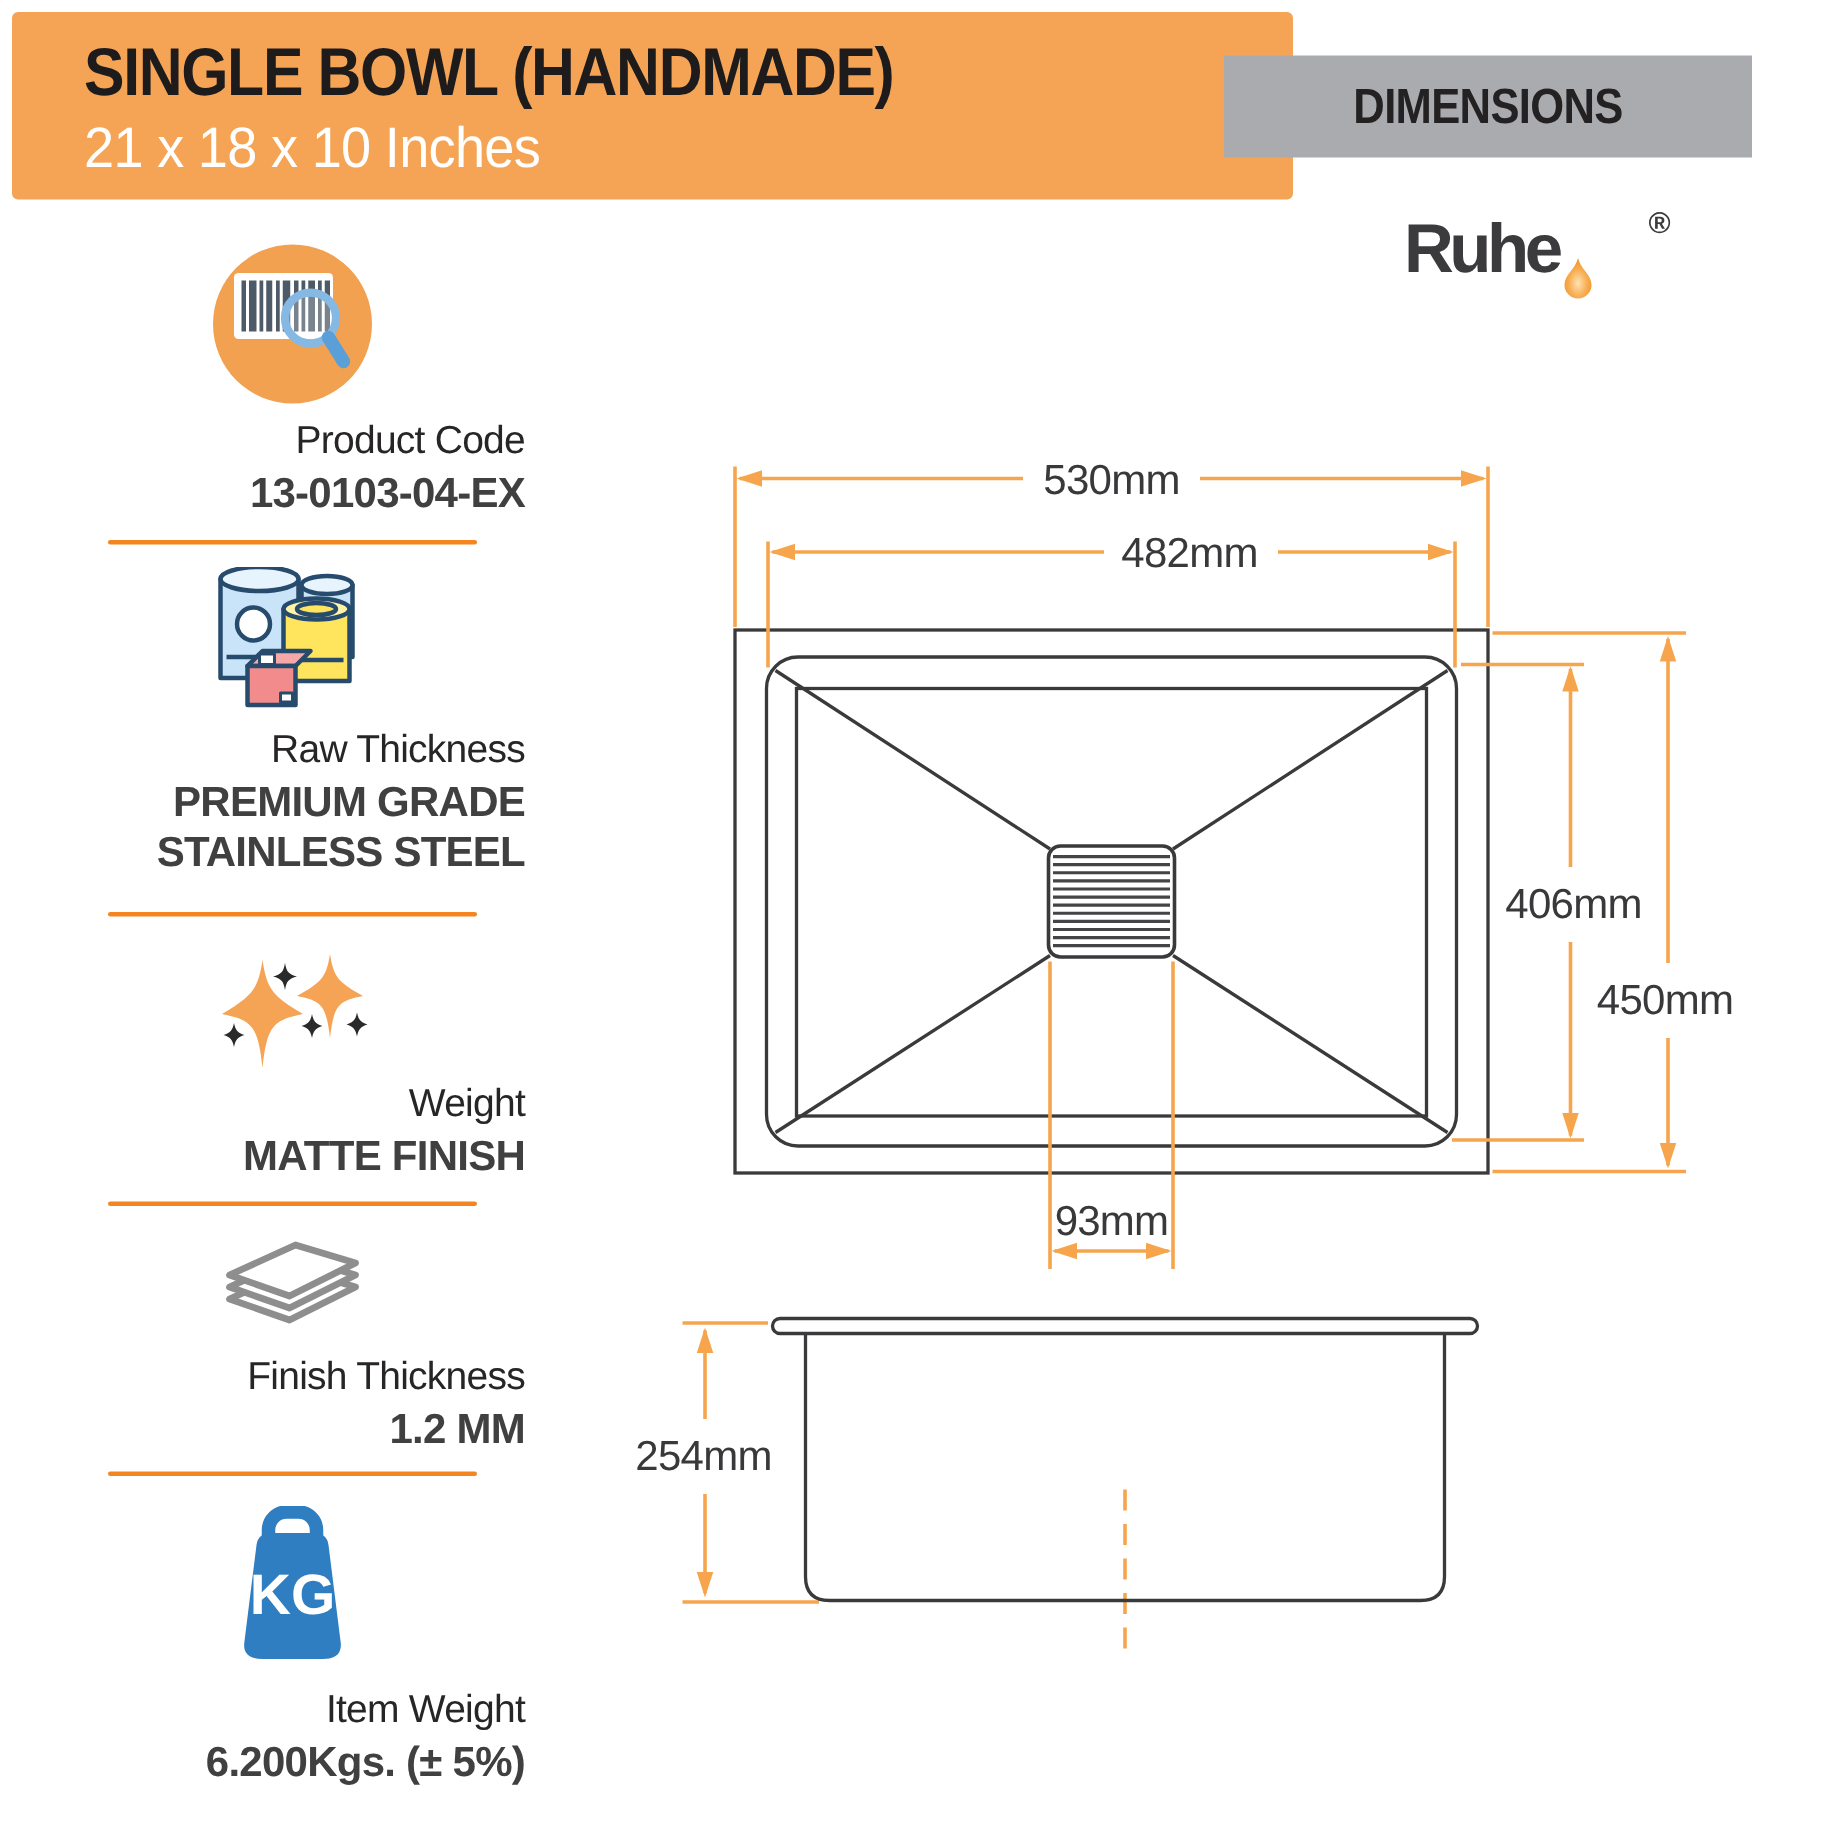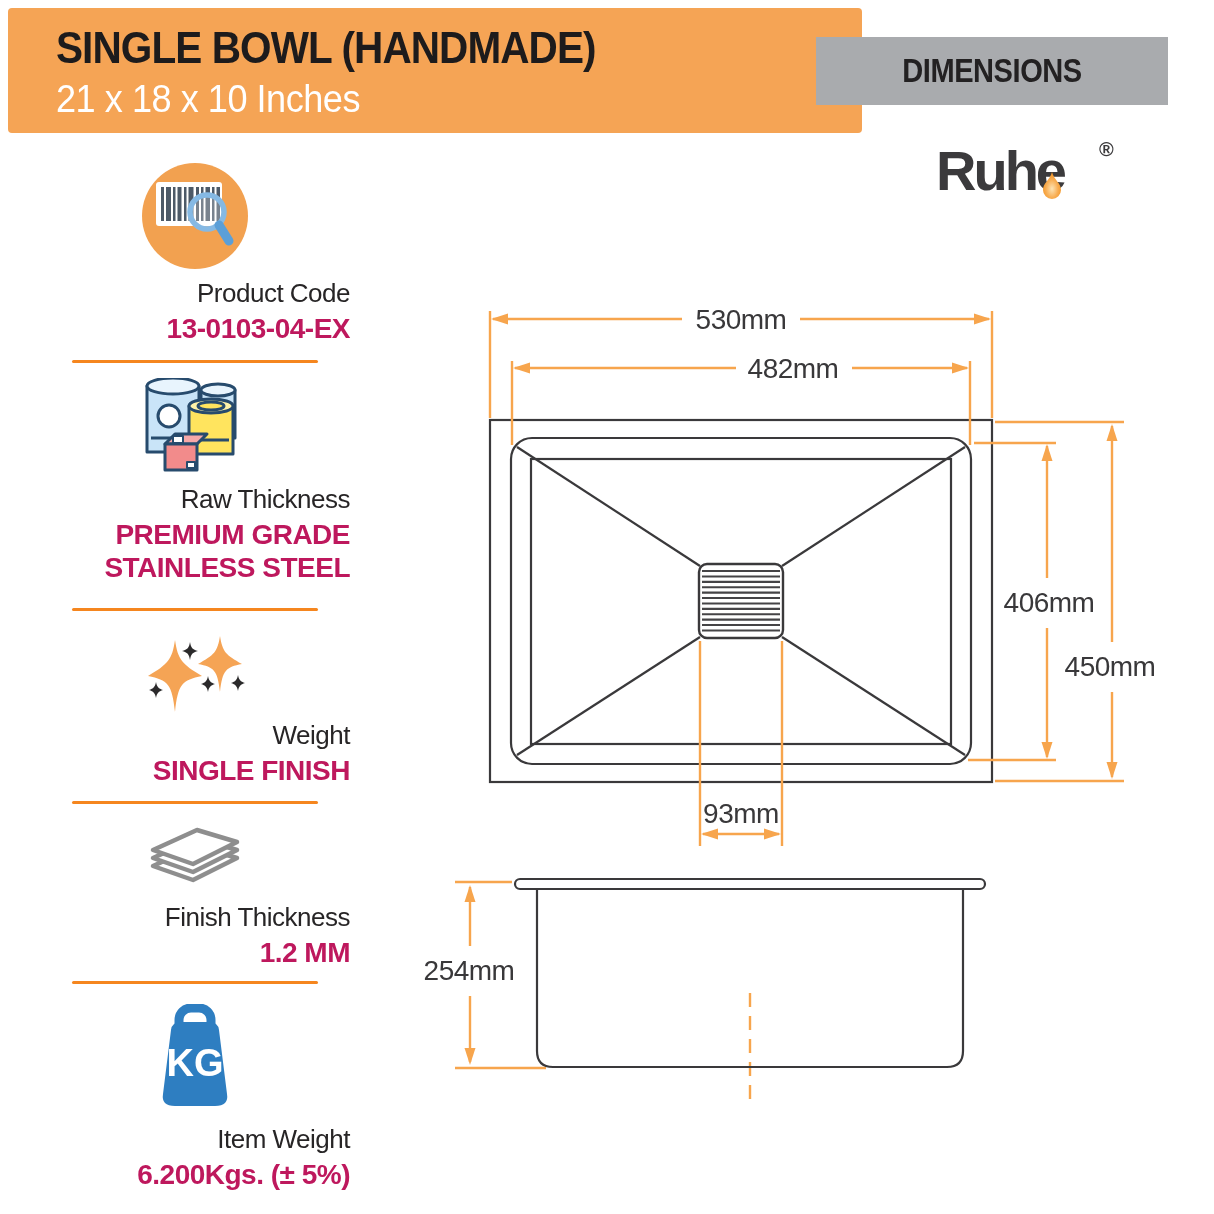--- a/index.html
+++ b/index.html
@@ -25,30 +25,30 @@
     position:absolute; left:816px; top:37px; width:352px; height:68px;
     background:#A9ABAE; display:flex; align-items:center; justify-content:center;
   }
   .banner-gray span {
     font-size:33px; font-weight:bold; color:#232122; letter-spacing:-0.5px;
     transform:scaleX(.88);
   }
   
   .logo { position:absolute; left:936px; top:138px; width:190px; height:70px; }
   .logo-text {
-    font-size:56px; font-weight:bold; color:#3B3A3C; letter-spacing:-3px;
+    font-size:46px; font-weight:bold; color:#3B3A3C; letter-spacing:-3px;
     white-space:nowrap;
   }
   .logo-drop { position:absolute; left:105px; top:33px; }
   .logo-reg { position:absolute; left:163px; top:0px; font-size:20px; font-weight:bold; color:#3B3A3C; }
   
   .spec { position:absolute; left:40px; width:310px; text-align:right; }
   .spec-icon { display:block; margin:0 auto; }
   .spec-label { font-size:26px; color:#272526; letter-spacing:-0.5px; margin-top:6px; }
-  .spec-value { font-size:28px; font-weight:bold; color:#be185d; letter-spacing:-0.5px; line-height:33px; margin-top:3px; }
+  .spec-value { font-size:28px; font-weight:bold; color:#404040; letter-spacing:-0.5px; line-height:33px; margin-top:3px; }
   .divider { position:absolute; left:72px; width:246px; height:3px; background:#F5861F; border-radius:2px; }
   
   #drawing { position:absolute; left:0; top:0; }
   .dimtext { font-size:28px; fill:#39383A; letter-spacing:-0.5px; }
 </style>
 </head>
 <body>
 
 <div id="canvas">
 
@@ -135,21 +135,21 @@
         <path d="M90 2 C92.5 18 96 21 112 30 C96 33 92.5 36 90 58 C87.5 36 84 33 68 30 C84 21 87.5 18 90 2 Z"></path>
       </g>
       <g fill="#2b2a2b">
         <path d="M60 8 C61 14 62.5 15.5 68 17 C62.5 18.5 61 20 60 26 C59 20 57.5 18.5 52 17 C57.5 15.5 59 14 60 8 Z"></path>
         <path d="M26 48 C27 53 28.5 54.5 33 56 C28.5 57.5 27 59 26 64 C25 59 23.5 57.5 19 56 C23.5 54.5 25 53 26 48 Z"></path>
         <path d="M78 42 C79 47 80.5 48.5 85 50 C80.5 51.5 79 53 78 58 C77 53 75.5 51.5 71 50 C75.5 48.5 77 47 78 42 Z"></path>
         <path d="M108 41 C109 46 110.5 47.5 115 49 C110.5 50.5 109 52 108 57 C107 52 105.5 50.5 101 49 C105.5 47.5 107 46 108 41 Z"></path>
       </g>
     </svg>
     <div class="spec-label">Weight</div>
-    <div class="spec-value">SINGLE FINISH</div>
+    <div class="spec-value">MATTE FINISH</div>
   </div>
   <div class="divider" style="top:801px;"></div>
 
   <div class="spec" style="top:824px;">
     <svg class="spec-icon" width="110" height="72" viewBox="0 0 110 72">
       <g stroke="#8E8E8E" stroke-width="4.5" stroke-linejoin="round" fill="#ffffff">
         <polygon points="13,42 57,22 97,34 53,56"></polygon>
         <polygon points="13,34 57,14 97,26 53,48"></polygon>
         <polygon points="13,26 57,6 97,18 53,40"></polygon>
       </g>

